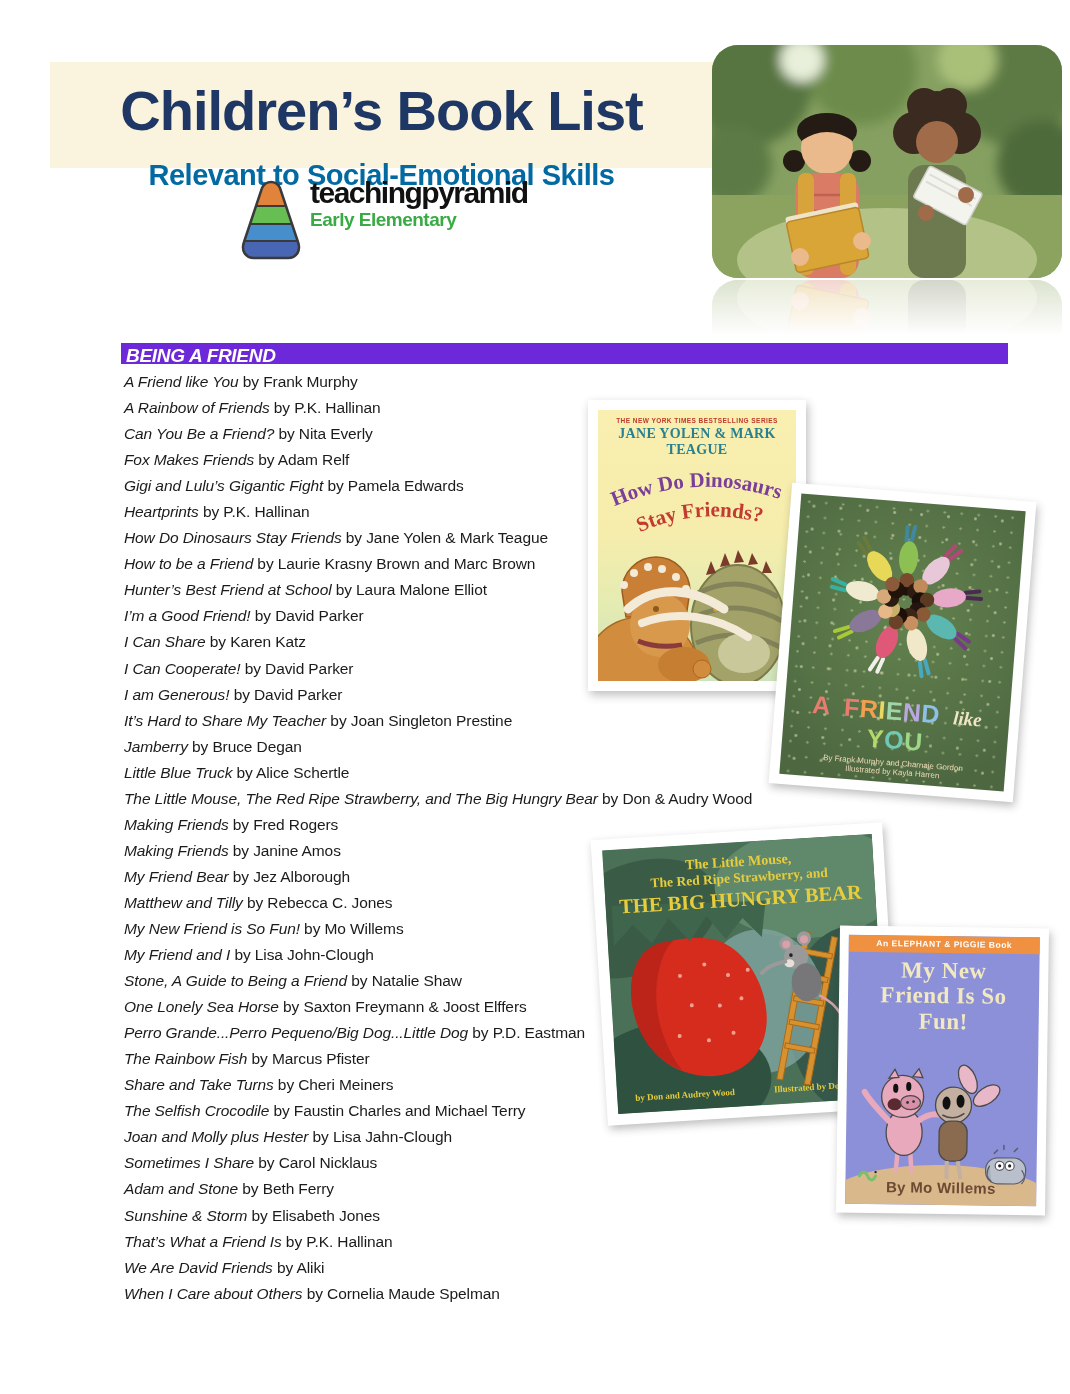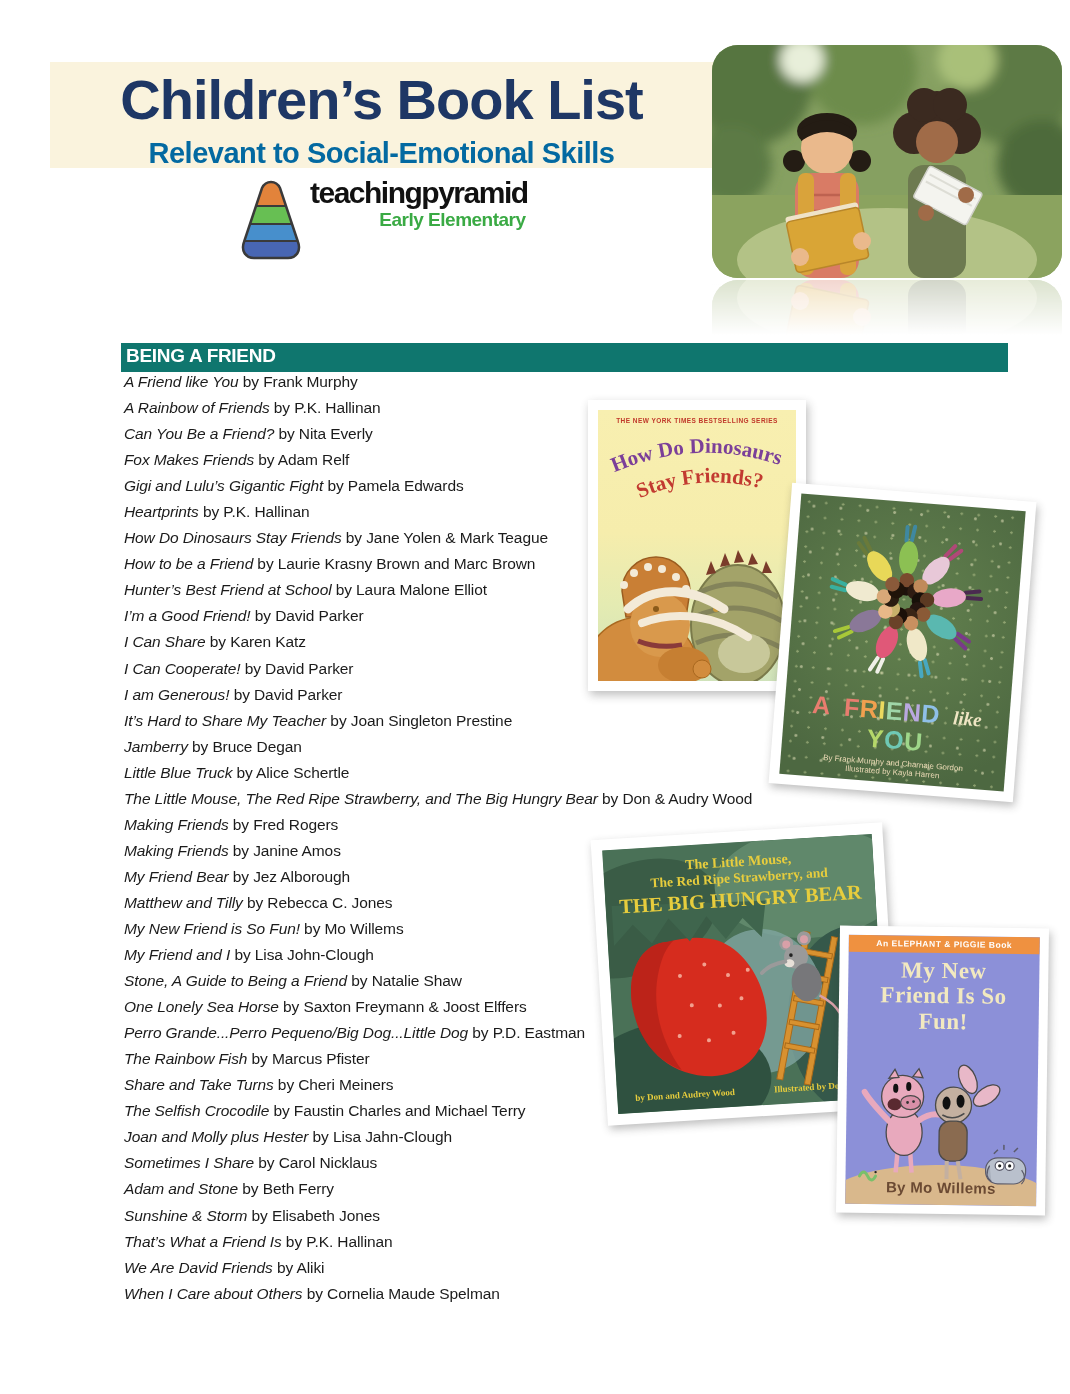--- a/index.html
+++ b/index.html
@@ -2,44 +2,44 @@
 <html><head>
 <meta charset="utf-8">
 <style>
   html,body{margin:0;padding:0;}
   body{width:1070px;height:1394px;position:relative;background:#fff;
        font-family:"Liberation Sans",sans-serif;color:#1b1b1b;overflow:hidden;}
 
   
   .banner{position:absolute;left:50px;top:62px;width:663px;height:106px;
           background:#faf3dd;text-align:center;}
-  .page-title{margin:5px;padding-top:2px;font-size:56px;font-weight:800;letter-spacing:-1px;
+  .page-title{margin:16px;padding-top:2px;font-size:56px;font-weight:800;letter-spacing:-1px;
               color:#1e3765;line-height:1.12;}
   .page-subtitle{margin:0;font-size:29px;font-weight:700;color:#0369a1;letter-spacing:-.5px;}
 
   .logo{position:absolute;left:236px;top:178px;display:flex;align-items:flex-start;}
   .logo svg{width:70px;height:84px;}
   .logo-text{margin-left:4px;}
   .logo-brand{font-size:30px;font-weight:800;letter-spacing:-1.5px;color:#111;line-height:1;}
-  .logo-tagline{font-size:19px;font-weight:700;color:#3aaa44;text-align:right;
+  .logo-tagline{font-size:19px;font-weight:700;color:#3aaa44;text-align:left;
                 letter-spacing:-.5px;margin-top:1px;padding-right:2px;}
 
   
   .photo{position:absolute;left:712px;top:45px;width:350px;height:233px;z-index:0;}
   .photo svg{display:block;width:350px;height:233px;}
   .photo-reflection{position:absolute;left:712px;top:280px;width:350px;height:62px;
                     overflow:hidden;opacity:.55;z-index:0;}
   .photo-reflection svg{display:block;width:350px;height:233px;
                         transform:scaleY(-1) translateY(-233px);transform-origin:0 0;}
   .photo-reflection .fade{position:absolute;inset:0;
         background:linear-gradient(180deg,rgba(255,255,255,.45),#fff 88%);}
 
   
-  .section-bar{position:absolute;left:121px;top:343px;width:887px;height:29px;
-               background:#0f766e;z-index:1;}
+  .section-bar{position:absolute;left:121px;top:343px;width:887px;height:21px;
+               background:#6d28d9;z-index:1;font-style:italic;}
   .section-bar span{display:block;color:#fff;font-weight:800;font-size:19px;
                     letter-spacing:-.3px;line-height:25px;padding-left:5px;}
   ul.book-list{position:absolute;left:124px;top:369px;width:720px;margin:0;padding:0;
                list-style:none;z-index:1;}
   ul.book-list li{height:26.05px;display:flex;align-items:center;white-space:nowrap;
                   font-size:15.5px;letter-spacing:-.1px;}
   ul.book-list .bt{font-style:italic;}
   ul.book-list .ba{font-style:normal;}
 
   
@@ -350,20 +350,21 @@
     </li>
     <li>
       <span class="bt">When I Care about Others</span>
       <span class="ba">&nbsp;by Cornelia Maude Spelman</span>
     </li>
   </ul>
 
 <div class="cover" id="cover-dinos">
   <div class="art">
     <div class="d-series">THE NEW YORK TIMES BESTSELLING SERIES</div>
+    <div class="d-authors">JANE YOLEN &amp; MARK TEAGUE</div>
     <svg class="dino-title" viewBox="0 0 198 84">
       <defs>
         <path id="arc1" d="M 8,52 Q 99,10 190,44"></path>
         <path id="arc2" d="M 30,80 Q 99,44 176,68"></path>
       </defs>
       <text class="dt1"><textPath href="#arc1" startOffset="50%" text-anchor="middle">How Do Dinosaurs</textPath></text>
       <text class="dt2"><textPath href="#arc2" startOffset="50%" text-anchor="middle">Stay Friends?</textPath></text>
     </svg>
     <svg class="dino-art" viewBox="0 0 198 168">
 

